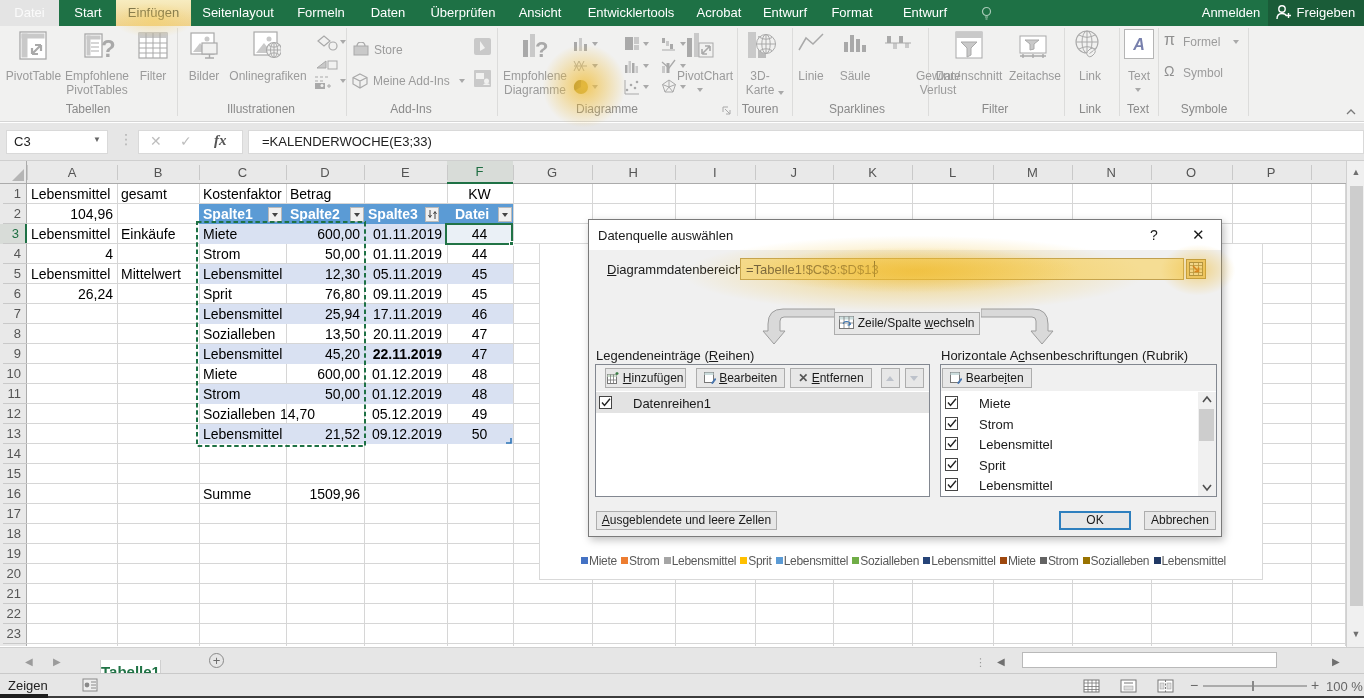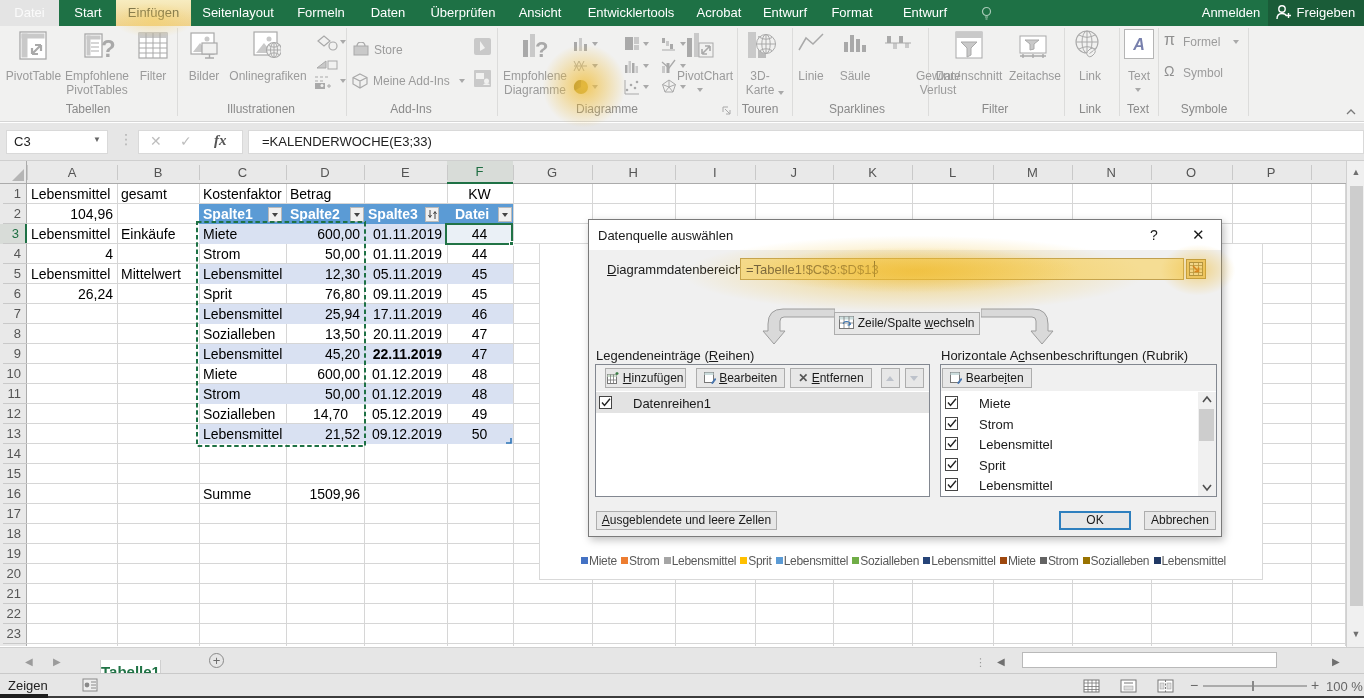--- a/index.html
+++ b/index.html
@@ -393,21 +393,21 @@
 <div class="cell" style="left:439.5px;top:183px;width:80px;text-align:center;">47</div>
 <div class="cell" style="left:203px;top:203px;">Miete</div>
 <div class="cell" style="left:280px;top:203px;width:80px;text-align:right;">600,00</div>
 <div class="cell" style="left:362px;top:203px;width:80px;text-align:right;">01.12.2019</div>
 <div class="cell" style="left:439.5px;top:203px;width:80px;text-align:center;">48</div>
 <div class="cell" style="left:203px;top:223px;">Strom</div>
 <div class="cell" style="left:280px;top:223px;width:80px;text-align:right;">50,00</div>
 <div class="cell" style="left:362px;top:223px;width:80px;text-align:right;">01.12.2019</div>
 <div class="cell" style="left:439.5px;top:223px;width:80px;text-align:center;">48</div>
 <div class="cell" style="left:203px;top:243px;">Sozialleben</div>
-<div class="cell" style="left:268px;top:243px;width:80px;text-align:right;">14,70</div>
+<div class="cell" style="left:280px;top:243px;width:80px;text-align:left;">14,70</div>
 <div class="cell" style="left:362px;top:243px;width:80px;text-align:right;">05.12.2019</div>
 <div class="cell" style="left:439.5px;top:243px;width:80px;text-align:center;">49</div>
 <div class="cell" style="left:203px;top:263px;">Lebensmittel</div>
 <div class="cell" style="left:280px;top:263px;width:80px;text-align:right;">21,52</div>
 <div class="cell" style="left:362px;top:263px;width:80px;text-align:right;">09.12.2019</div>
 <div class="cell" style="left:439.5px;top:263px;width:80px;text-align:center;">50</div>
 <div class="cell" style="left:31px;top:63px;">Lebensmittel</div>
 <div class="cell" style="left:121px;top:63px;">Einkäufe</div>
 <div class="cell" style="left:33px;top:83px;width:80px;text-align:right;">4</div>
 <div class="cell" style="left:31px;top:103px;">Lebensmittel</div>

